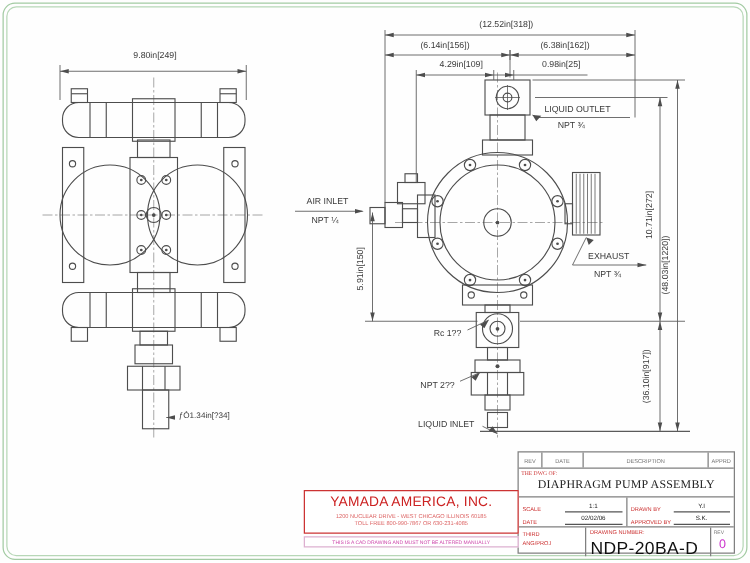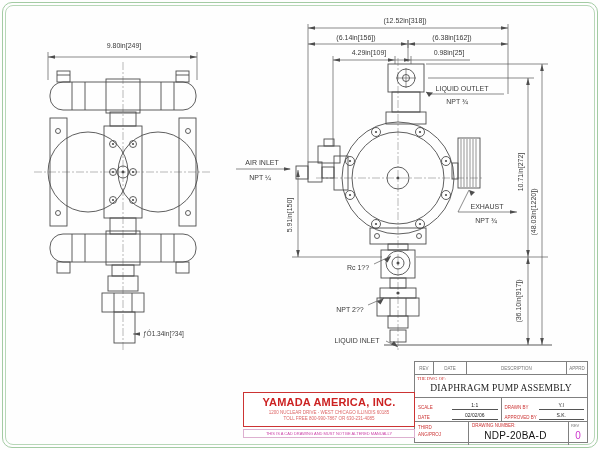--- a/index.html
+++ b/index.html
@@ -22,27 +22,27 @@
   .tb-r3{display:flex;height:23px;border-bottom:1px solid #808080;}
   .tb-r3 .col{flex:1;padding:2px 3px 0 3px;}
   .tb-r3 .col.left{border-right:1px solid #808080;}
   .kv{display:flex;align-items:flex-end;height:10px;}
   .kv .k{font-size:4.5px;color:#cc3333;width:34px;}
   .kv .v{flex:1;font-size:5px;color:#222;text-align:center;border-bottom:1px solid #555;padding-bottom:1px;}
   .tb-r4{display:flex;height:23px;}
   .tb-r4 .ang{width:50px;border-right:1px solid #808080;font-size:4.5px;color:#cc3333;padding:3px 0 0 3px;line-height:1.5;}
   .tb-r4 .num{flex:1;position:relative;}
   .numlbl{position:absolute;left:3px;top:1px;font-size:4.5px;color:#cc3333;}
-  .numval{position:absolute;left:0;right:6px;top:8px;text-align:center;font-size:10px;color:#111;letter-spacing:.3px;}
+  .numval{position:absolute;left:0;right:6px;top:8px;text-align:center;font-size:14px;color:#111;letter-spacing:.3px;}
   .tb-r4 .rev{width:18px;border-left:1px solid #808080;position:relative;}
   .revlbl{position:absolute;left:2px;top:1px;font-size:4px;color:#777;}
   .revval{position:absolute;left:0;right:0;top:8px;text-align:center;font-size:10px;color:#cc33cc;}
   
   .cobox{position:absolute;left:243px;top:392px;width:172px;height:35px;border:1px solid #cc3333;box-sizing:border-box;text-align:center;background:#fff;}
-  .coname{font-size:11px;font-weight:bold;color:#cc2222;margin-top:3px;letter-spacing:.2px;}
+  .coname{font-size:11px;font-weight:normal;color:#cc2222;margin-top:3px;letter-spacing:.2px;}
   .coaddr{font-size:4.5px;color:#d66;margin-top:2px;}
   .cophone{font-size:4.5px;color:#d66;margin-top:1px;}
   .conote{position:absolute;left:243px;top:429px;width:172px;height:9px;border:1px solid #ddb0d0;box-sizing:border-box;
           font-size:4px;color:#cc44aa;text-align:center;line-height:8px;background:#fff;}
 </style>
 </head>
 <body>
 
 <div id="canvas">
   <div class="pb-outer"></div>

